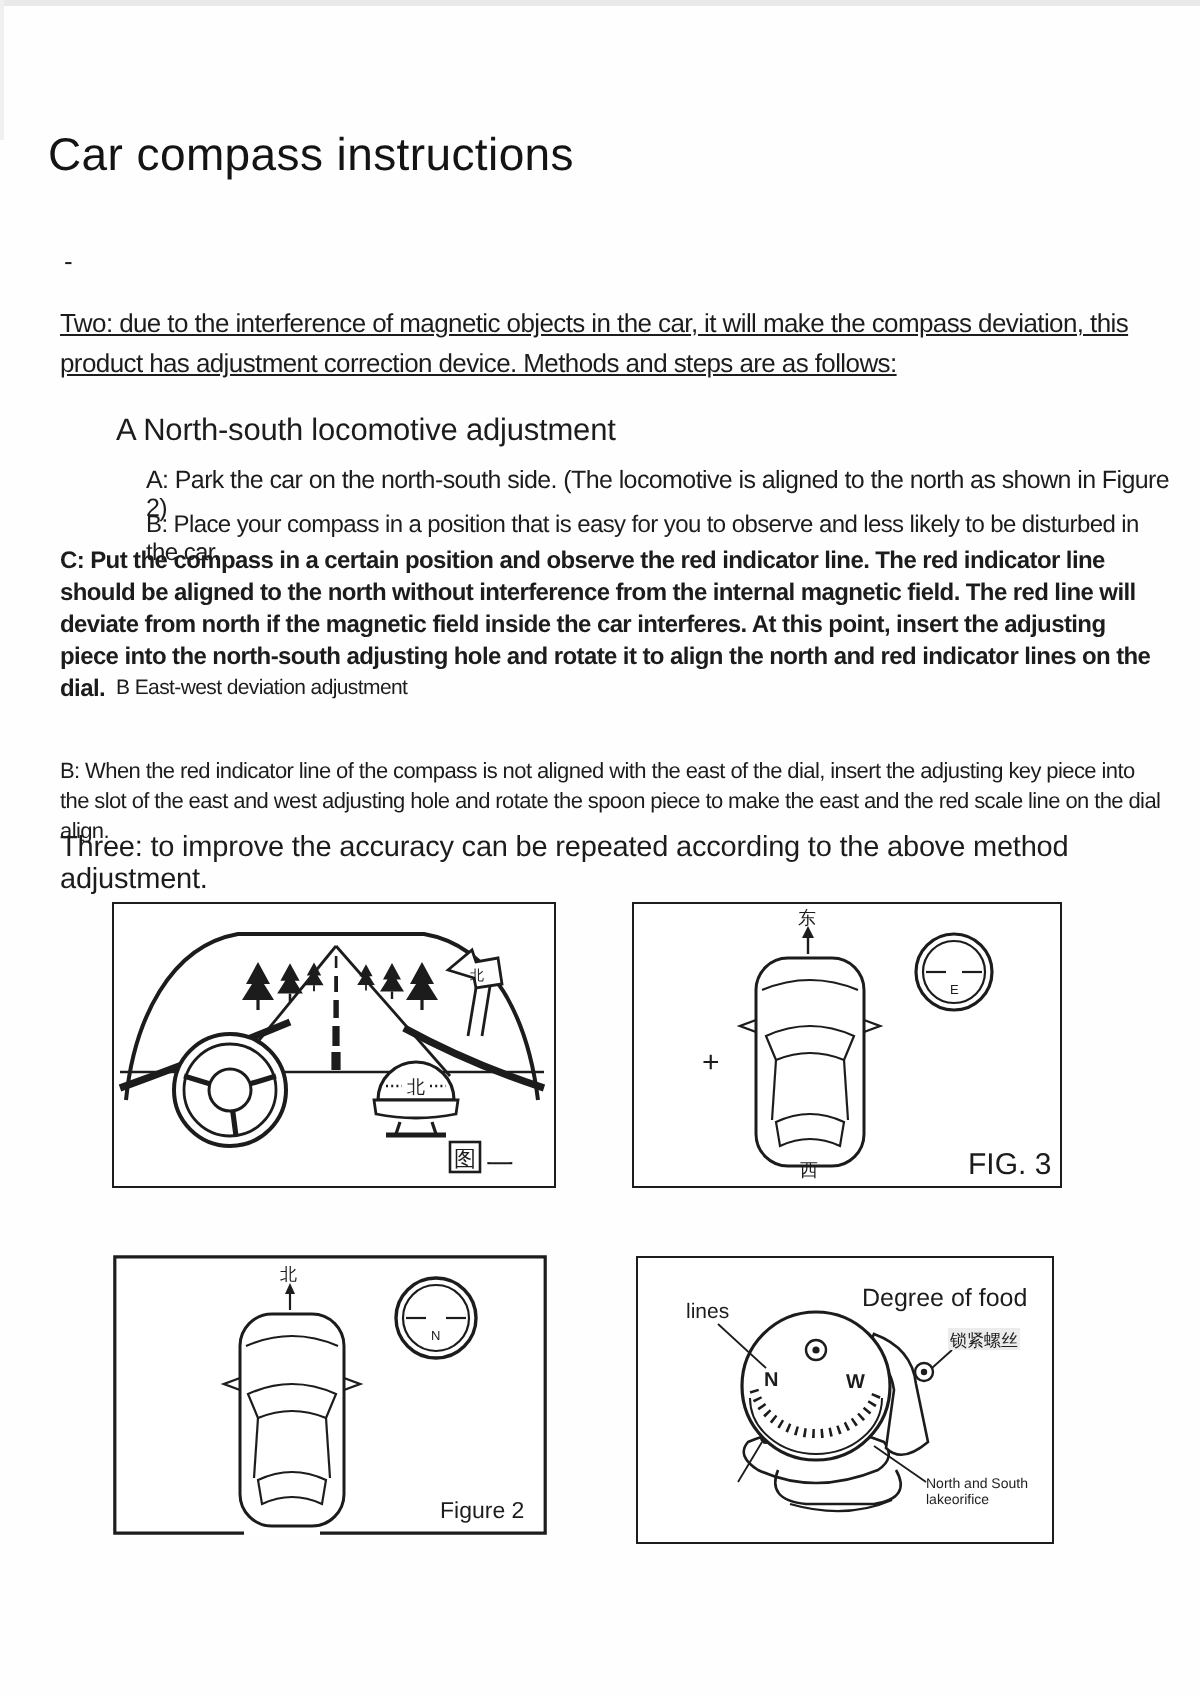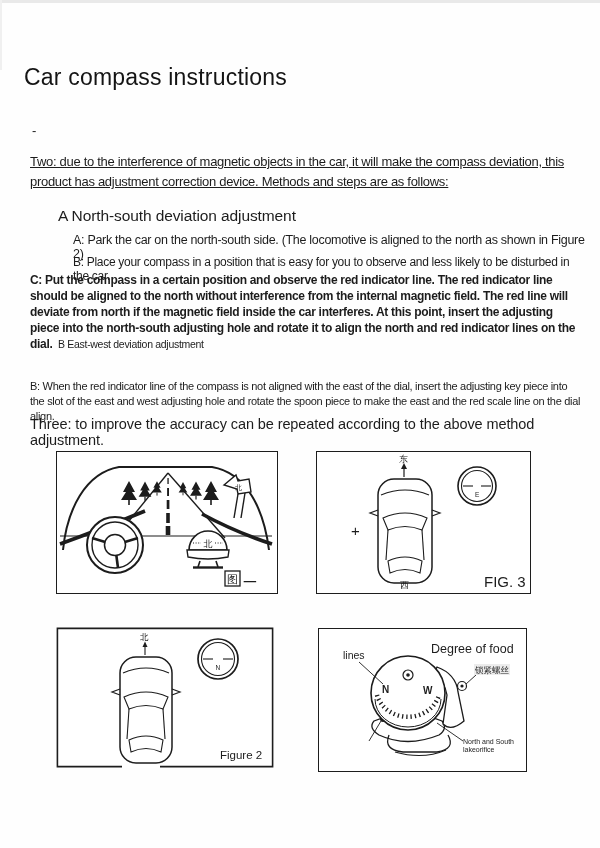--- a/index.html
+++ b/index.html
@@ -40,21 +40,21 @@
   <div class="scan-top"></div>
   <div class="scan-left"></div>
 
   <div class="title">Car compass instructions</div>
 
   <div class="txt p-intro">
     <span class="bullet">-</span>
   </div>
 
   <div class="txt p-two">Two: due to the interference of magnetic objects in the car, it will make the compass deviation, this product has adjustment correction device. Methods and steps are as follows:</div>
-  <div class="txt h-ns">A North-south deviation adjustment</div>
+  <div class="txt h-ns">A North-south locomotive adjustment</div>
   <div class="txt s-a">A: Park the car on the north-south side. (The locomotive is aligned to the north as shown in Figure 2)</div>
   <div class="txt s-b">B: Place your compass in a position that is easy for you to observe and less likely to be disturbed in the car.</div>
   <div class="txt s-c">C: Put the compass in a certain position and observe the red indicator line. The red indicator line should be aligned to the north without interference from the internal magnetic field. The red line will deviate from north if the magnetic field inside the car interferes. At this point, insert the adjusting piece into the north-south adjusting hole and rotate it to align the north and red indicator lines on the dial.</div>
   <div class="txt h-ew">B East-west deviation adjustment</div>
   <div class="txt p-three">Three: to improve the accuracy can be repeated according to the above method adjustment.</div>
   <div class="txt e-b">B: When the red indicator line of the compass is not aligned with the east of the dial, insert the adjusting key piece into the slot of the east and west adjusting hole and rotate the spoon piece to make the east and the red scale line on the dial align.</div>
 
   <div class="figbox fig1">
     <svg width="217" height="138" viewBox="0 0 217 138">
       <defs>

